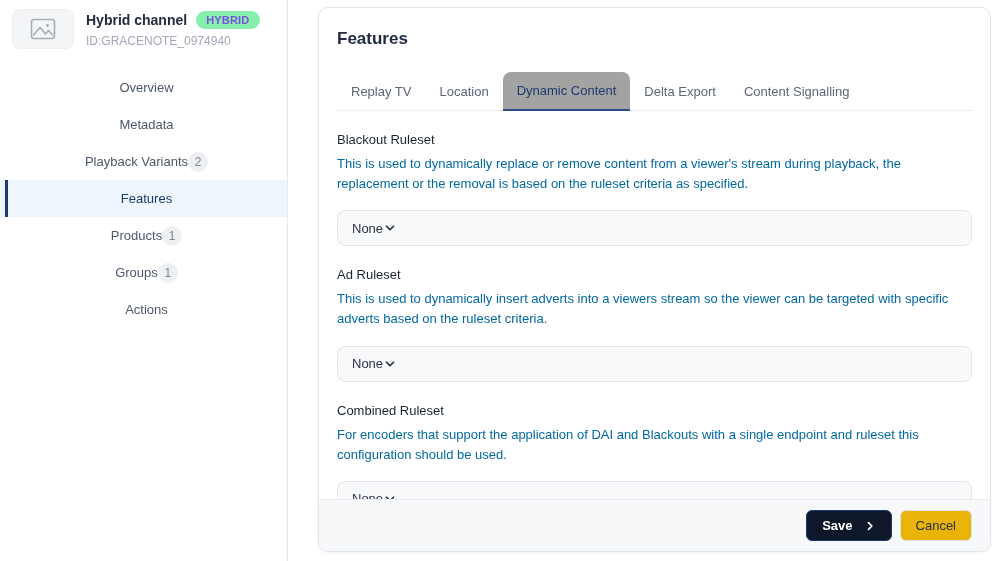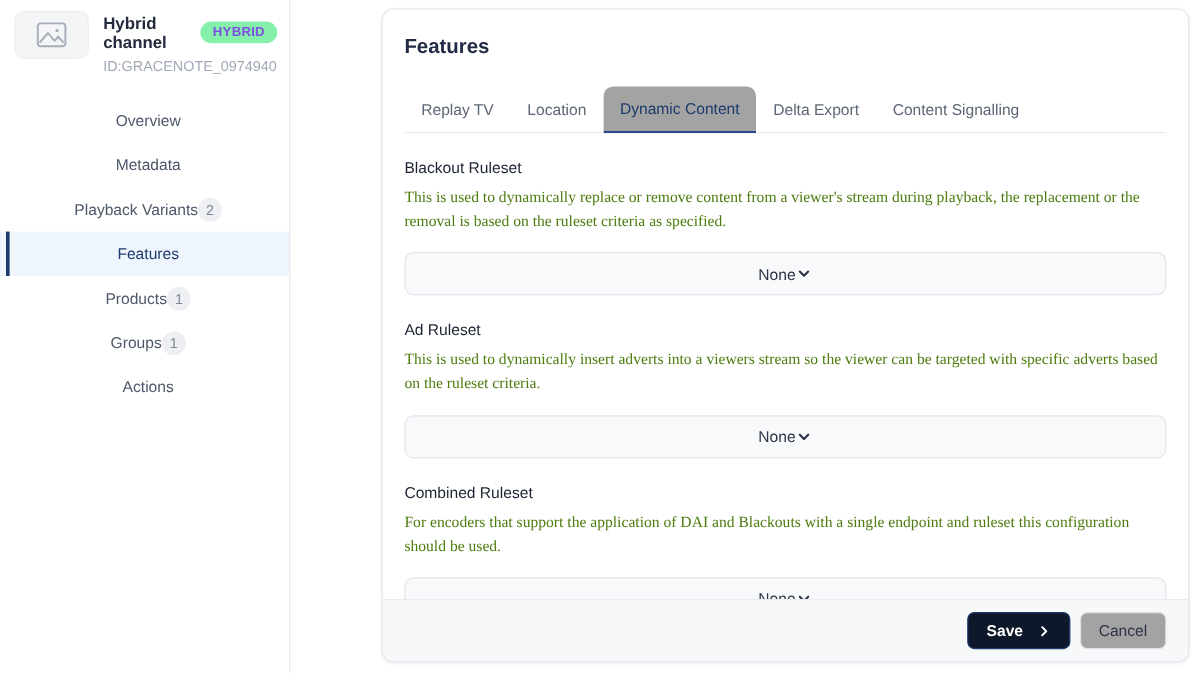--- a/index.html
+++ b/index.html
@@ -7,21 +7,21 @@
     width: 1003px; height: 561px;
     background: #ffffff;
     font-family: "Liberation Sans", sans-serif;
     overflow: hidden;
     position: relative;
   }
 
   
   .sidebar {
     position: absolute; left: 0; top: 0; bottom: 0;
-    width: 242px;
+    width: 288px;
     background: #ffffff;
     border-right: 1px solid #e7e9ee;
   }
   .channel-header {
     display: flex; gap: 12px; align-items: flex-start;
     padding: 9px 12px 6px 12px;
   }
   .thumb {
     width: 62px; height: 40px; flex: 0 0 auto;
     background: #f4f5f7;
@@ -95,26 +95,26 @@
     color: #1d3a6d;
     border-radius: 8px 8px 0 0;
     border-bottom: 2px solid #2c4a8c;
     margin-bottom: -1px;
   }
 
   .section { margin-top: 21px; }
   .section-label { font-size: 13px; color: #1c2433; }
   .section-desc {
     margin-top: 7px;
-    font-size: 13px; color: #4d7c0f; line-height: 1.55; font-family: Liberation Serif, serif;
+    font-size: 13px; color: #0369a1; line-height: 1.55;
   }
   .dropdown {
     margin-top: 16px;
     height: 36px;
-    display: flex; align-items: center; justify-content: center;
+    display: flex; align-items: center; justify-content: flex-start;
     padding: 0 14px;
     background: #f8f9fb;
     border: 1px solid #e2e5ea;
     border-radius: 8px;
     font-size: 13px; color: #2b3344;
     cursor: pointer;
   }
   .dropdown .chev { color: #2b3344; display: flex; }
 
   .card-footer {
@@ -134,21 +134,21 @@
     display: inline-flex; align-items: center;
     cursor: pointer;
   }
   .btn-save {
     background: #0f172a; color: #ffffff;
     border: 1px solid #1d3a6d;
     padding: 0 15px; gap: 11px;
     font-weight: bold;
   }
   .btn-cancel {
-    background: #a3a3a3; color: #2b3344;
+    background: #eab308; color: #2b3344;
     border: 1px solid #dde0e5;
     padding: 0 15px;
   }
 </style>
 </head>
 <body>
 
 <aside class="sidebar">
   <div class="channel-header">
     <div class="thumb">

